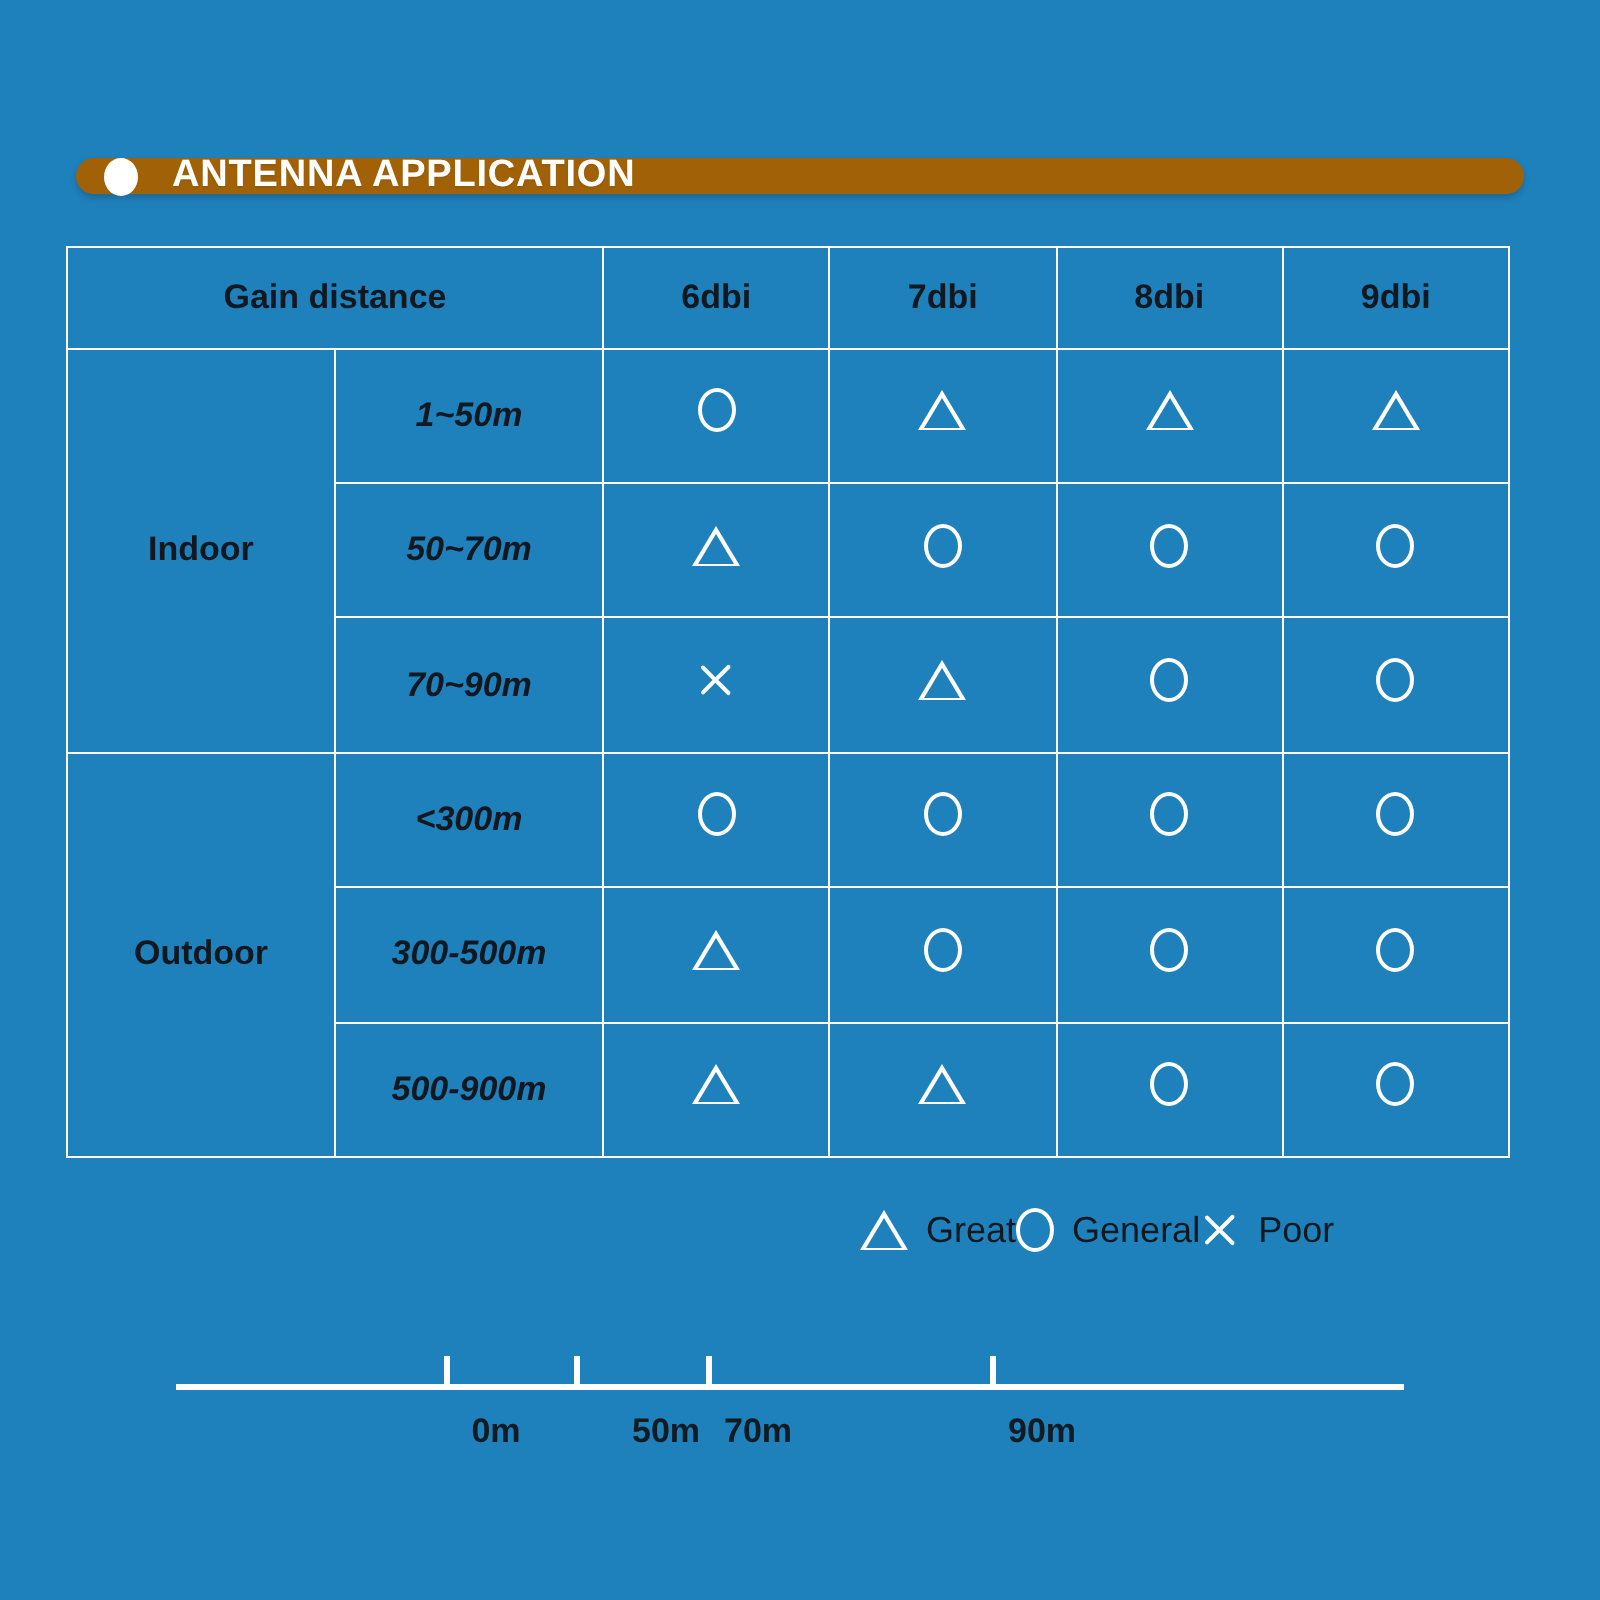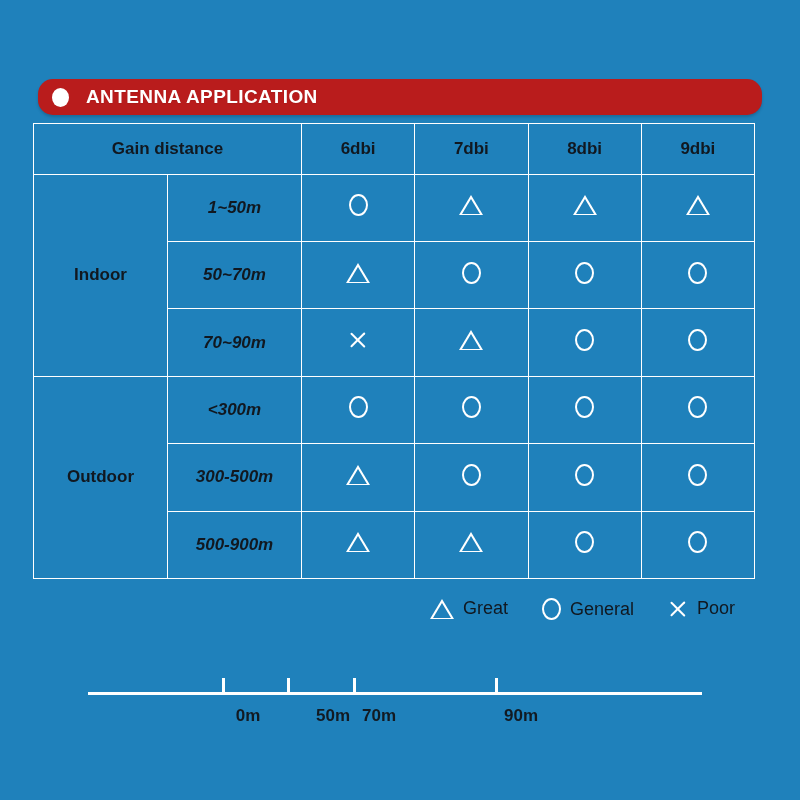--- a/index.html
+++ b/index.html
@@ -15,22 +15,22 @@
     overflow: hidden;
     position: relative;
   }
 
   
   #banner {
     position: absolute;
     left: 38px;
     top: 79px;
     width: 724px;
-    height: 36px;
-    background: #b91c1c;
+    height: 18px;
+    background: #a16207;
     border-radius: 15px;
     box-shadow: 0 2px 3px rgba(0,0,0,0.18);
     display: flex;
     align-items: center;
     box-sizing: border-box;
     padding-left: 14px;
   }
   #banner-dot {
     width: 17px;
     height: 19px;
@@ -140,23 +140,22 @@
   .sym-cross::after  { transform: translateX(-50%) rotate(-45deg); }
 
   
   #legend {
     position: absolute;
     left: 430px;
     top: 598px;
     width: 330px;
     height: 34px;
     display: flex;
-    align-items: flex-start;
+    align-items: center;
     justify-content: flex-start;
-    gap: 34px;
   }
   .legend-item {
     display: flex;
     align-items: center;
     gap: 9px;
   }
   .legend-item .legend-text {
     color: #111820;
     font-size: 18px;
     font-weight: normal;

